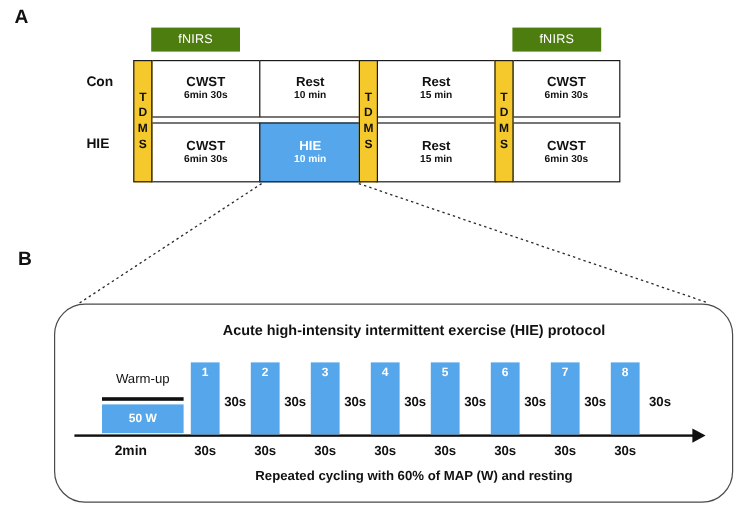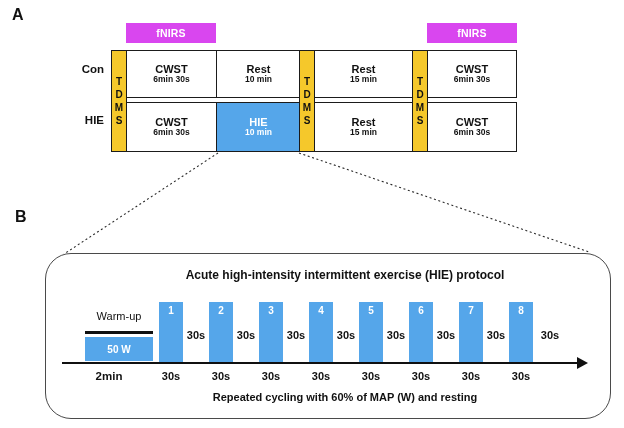--- a/index.html
+++ b/index.html
@@ -4,39 +4,39 @@
 <style>
   html,body{margin:0;padding:0;background:#fff;}
   .stage{
     position:relative;width:624px;height:428px;background:#fff;overflow:hidden;
     font-family:"Liberation Sans",sans-serif;color:#111;
   }
   .abs{position:absolute;}
   .panel-label{font-size:16px;font-weight:bold;color:#111;}
   
   .fnirs{
-    background:#d946ef;color:#fff;font-weight:bold;font-size:10.5px;
+    background:#4d7c0f;color:#fff;font-weight:normal;font-size:10.5px;
     display:flex;align-items:center;justify-content:center;letter-spacing:.2px;
-    width:90px;height:20px;top:23px;
+    width:74px;height:20px;top:23px;
   }
   .cell{
     background:#fff;border:1.5px solid #1b1b1b;box-sizing:border-box;
     display:flex;flex-direction:column;align-items:center;justify-content:center;
     line-height:1.15;z-index:1;
   }
   .cell .ct{font-weight:bold;font-size:11px;}
   .cell .cs{font-weight:bold;font-size:8.5px;}
   .cell.blue{background:#55A6EA;color:#fff;border-color:#1b1b1b;}
   .tdms{
     background:#F5C82B;border:1.5px solid #1b1b1b;box-sizing:border-box;
     width:16px;top:50px;height:102px;z-index:2;
     display:flex;flex-direction:column;align-items:center;justify-content:center;
     font-weight:bold;font-size:10px;line-height:13px;color:#111;
   }
-  .rowlab{font-weight:bold;font-size:11.5px;width:32px;text-align:right;}
+  .rowlab{font-weight:bold;font-size:11.5px;width:32px;text-align:left;}
   
   .bbox{
     left:45px;top:253px;width:566px;height:166px;border:1.6px solid #4a4a4a;
     border-radius:26px;box-sizing:border-box;background:transparent;
   }
   .btitle{left:60px;top:268px;width:570px;text-align:center;font-weight:bold;font-size:12px;}
   .wu-label{left:83px;top:310px;width:72px;text-align:center;font-weight:normal;font-size:11px;}
   .wu-line{left:85px;top:331px;width:68px;height:2.5px;background:#101010;}
   .wu-box{
     left:85px;top:337px;width:68px;height:24px;background:#55A6EA;color:#fff;

